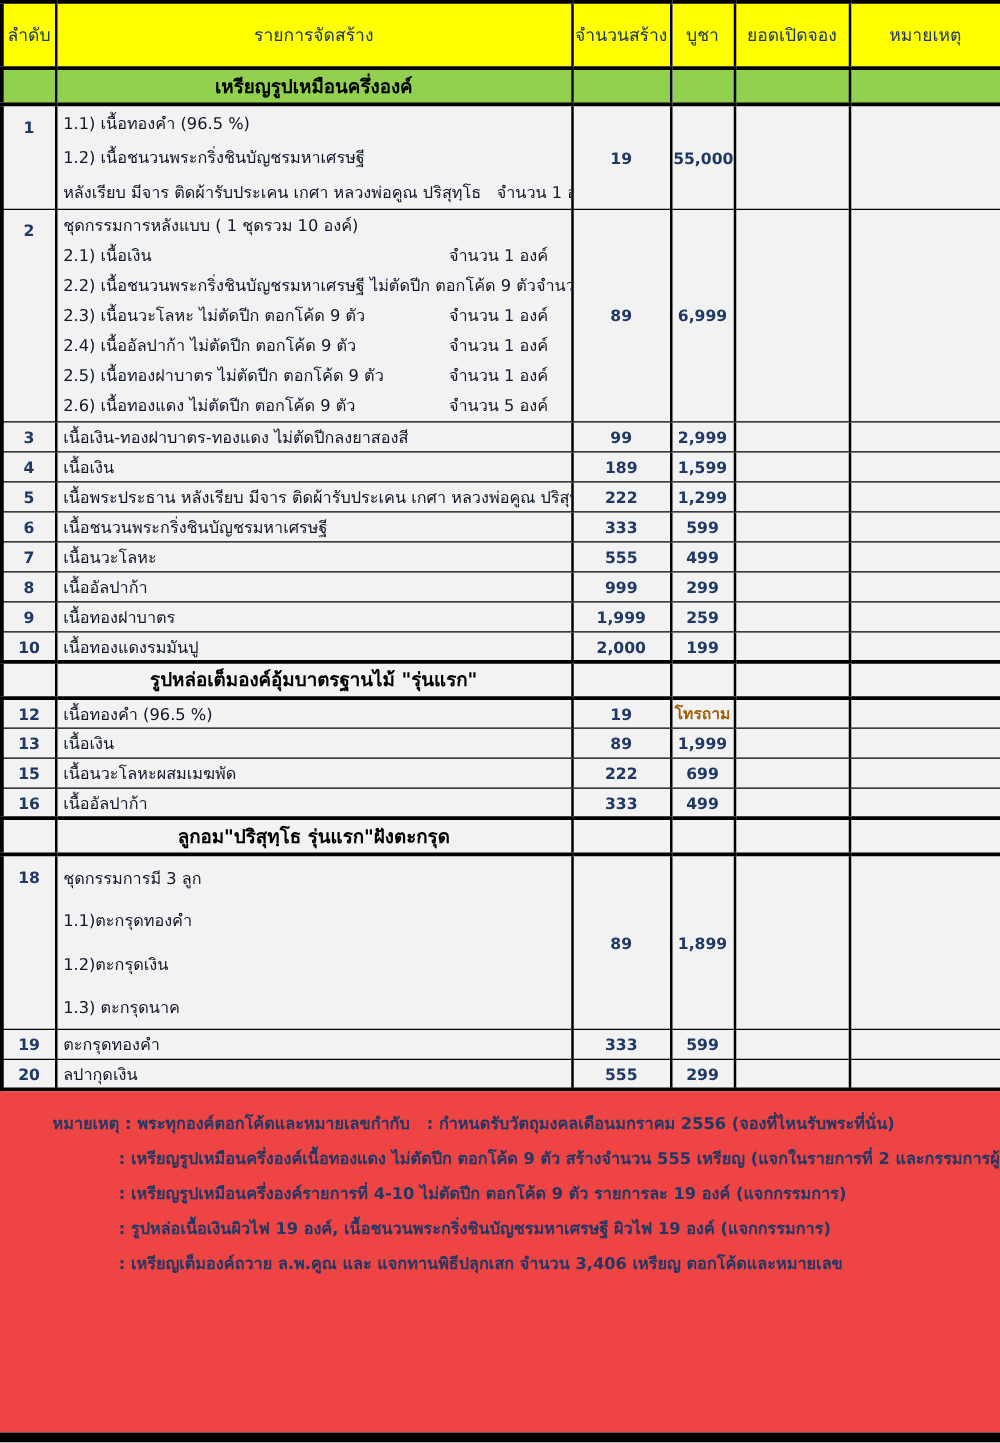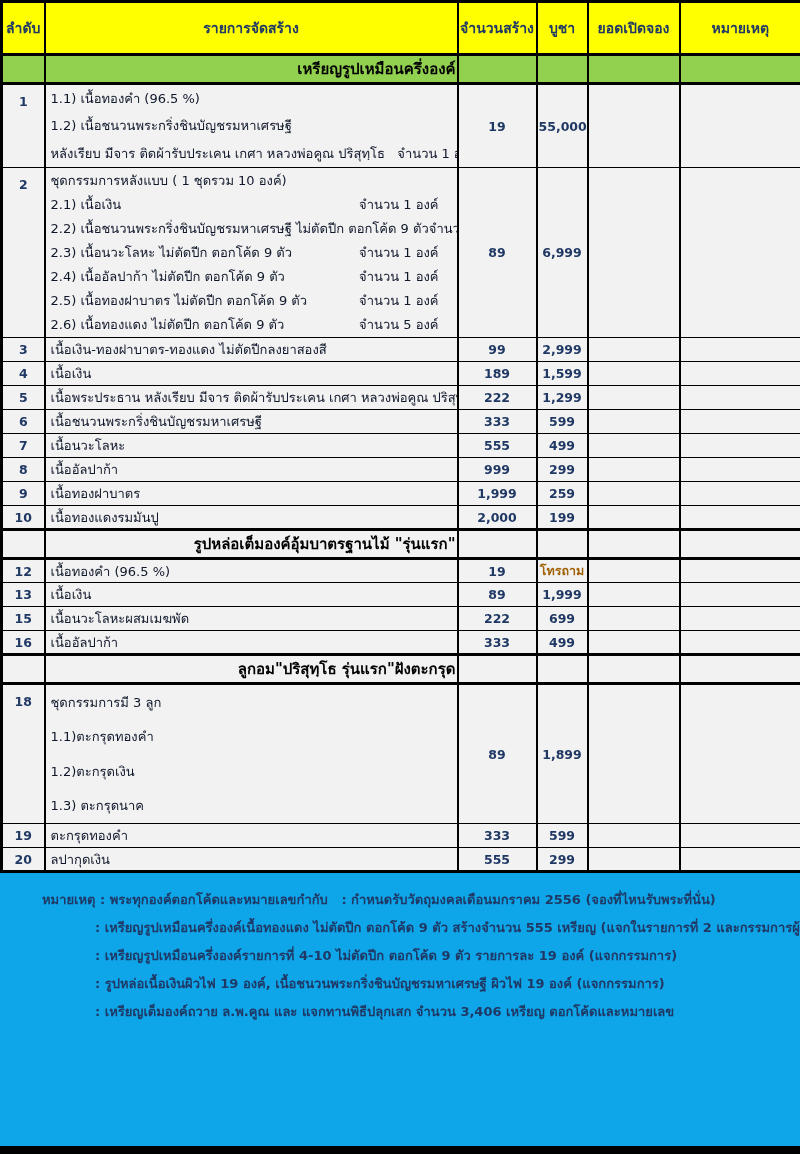--- a/index.html
+++ b/index.html
@@ -31,41 +31,41 @@
     border-left:2px solid #000;
     border-right:2px solid #000;
     border-top:1px solid #000;
     border-bottom:1px solid #000;
     overflow:hidden;
     box-sizing:border-box;
   }
   thead th{
     background:#FFFF00;
     color:#1F3864;
-    font-weight:bold;
+    font-weight:normal;
     font-size:14px;
     height:53px;
     text-align:center;
     vertical-align:middle;
     border-top:3px solid #000;
     border-bottom:3px solid #000;
     white-space:nowrap;
   }
   tr.section td{
     height:25px;
     border-top:3px solid #000;
     border-bottom:3px solid #000;
     background:#F2F2F2;
   }
   tr.section.green td{background:#92D050;}
   td.sec-label{
     font-weight:bold;
     font-size:15px;
     color:#000;
-    text-align:right;
+    text-align:center;
     vertical-align:middle;
     white-space:nowrap;
   }
   td.no{
     color:#1F3864;
     font-weight:bold;
     font-size:12.5px;
     text-align:center;
     vertical-align:middle;
   }
@@ -98,21 +98,21 @@
   }
   .line{
     display:flex;
     justify-content:flex-start;
     white-space:nowrap;
   }
   .line .l{flex:0 0 auto;}
   .line .r{margin-left:auto;padding-right:14px;}
   .footer{
     flex:1 1 auto;
-    background:#0ea5e9;
+    background:#ef4444;
     color:#1F3864;
     font-size:13px;
     font-weight:bold;
     padding:13px 6px 0 42px;
     box-sizing:border-box;
     overflow:hidden;
   }
   .fline{line-height:28px;white-space:nowrap;}
   .fline.indent{margin-left:53px;}
   .bottom-bar{

